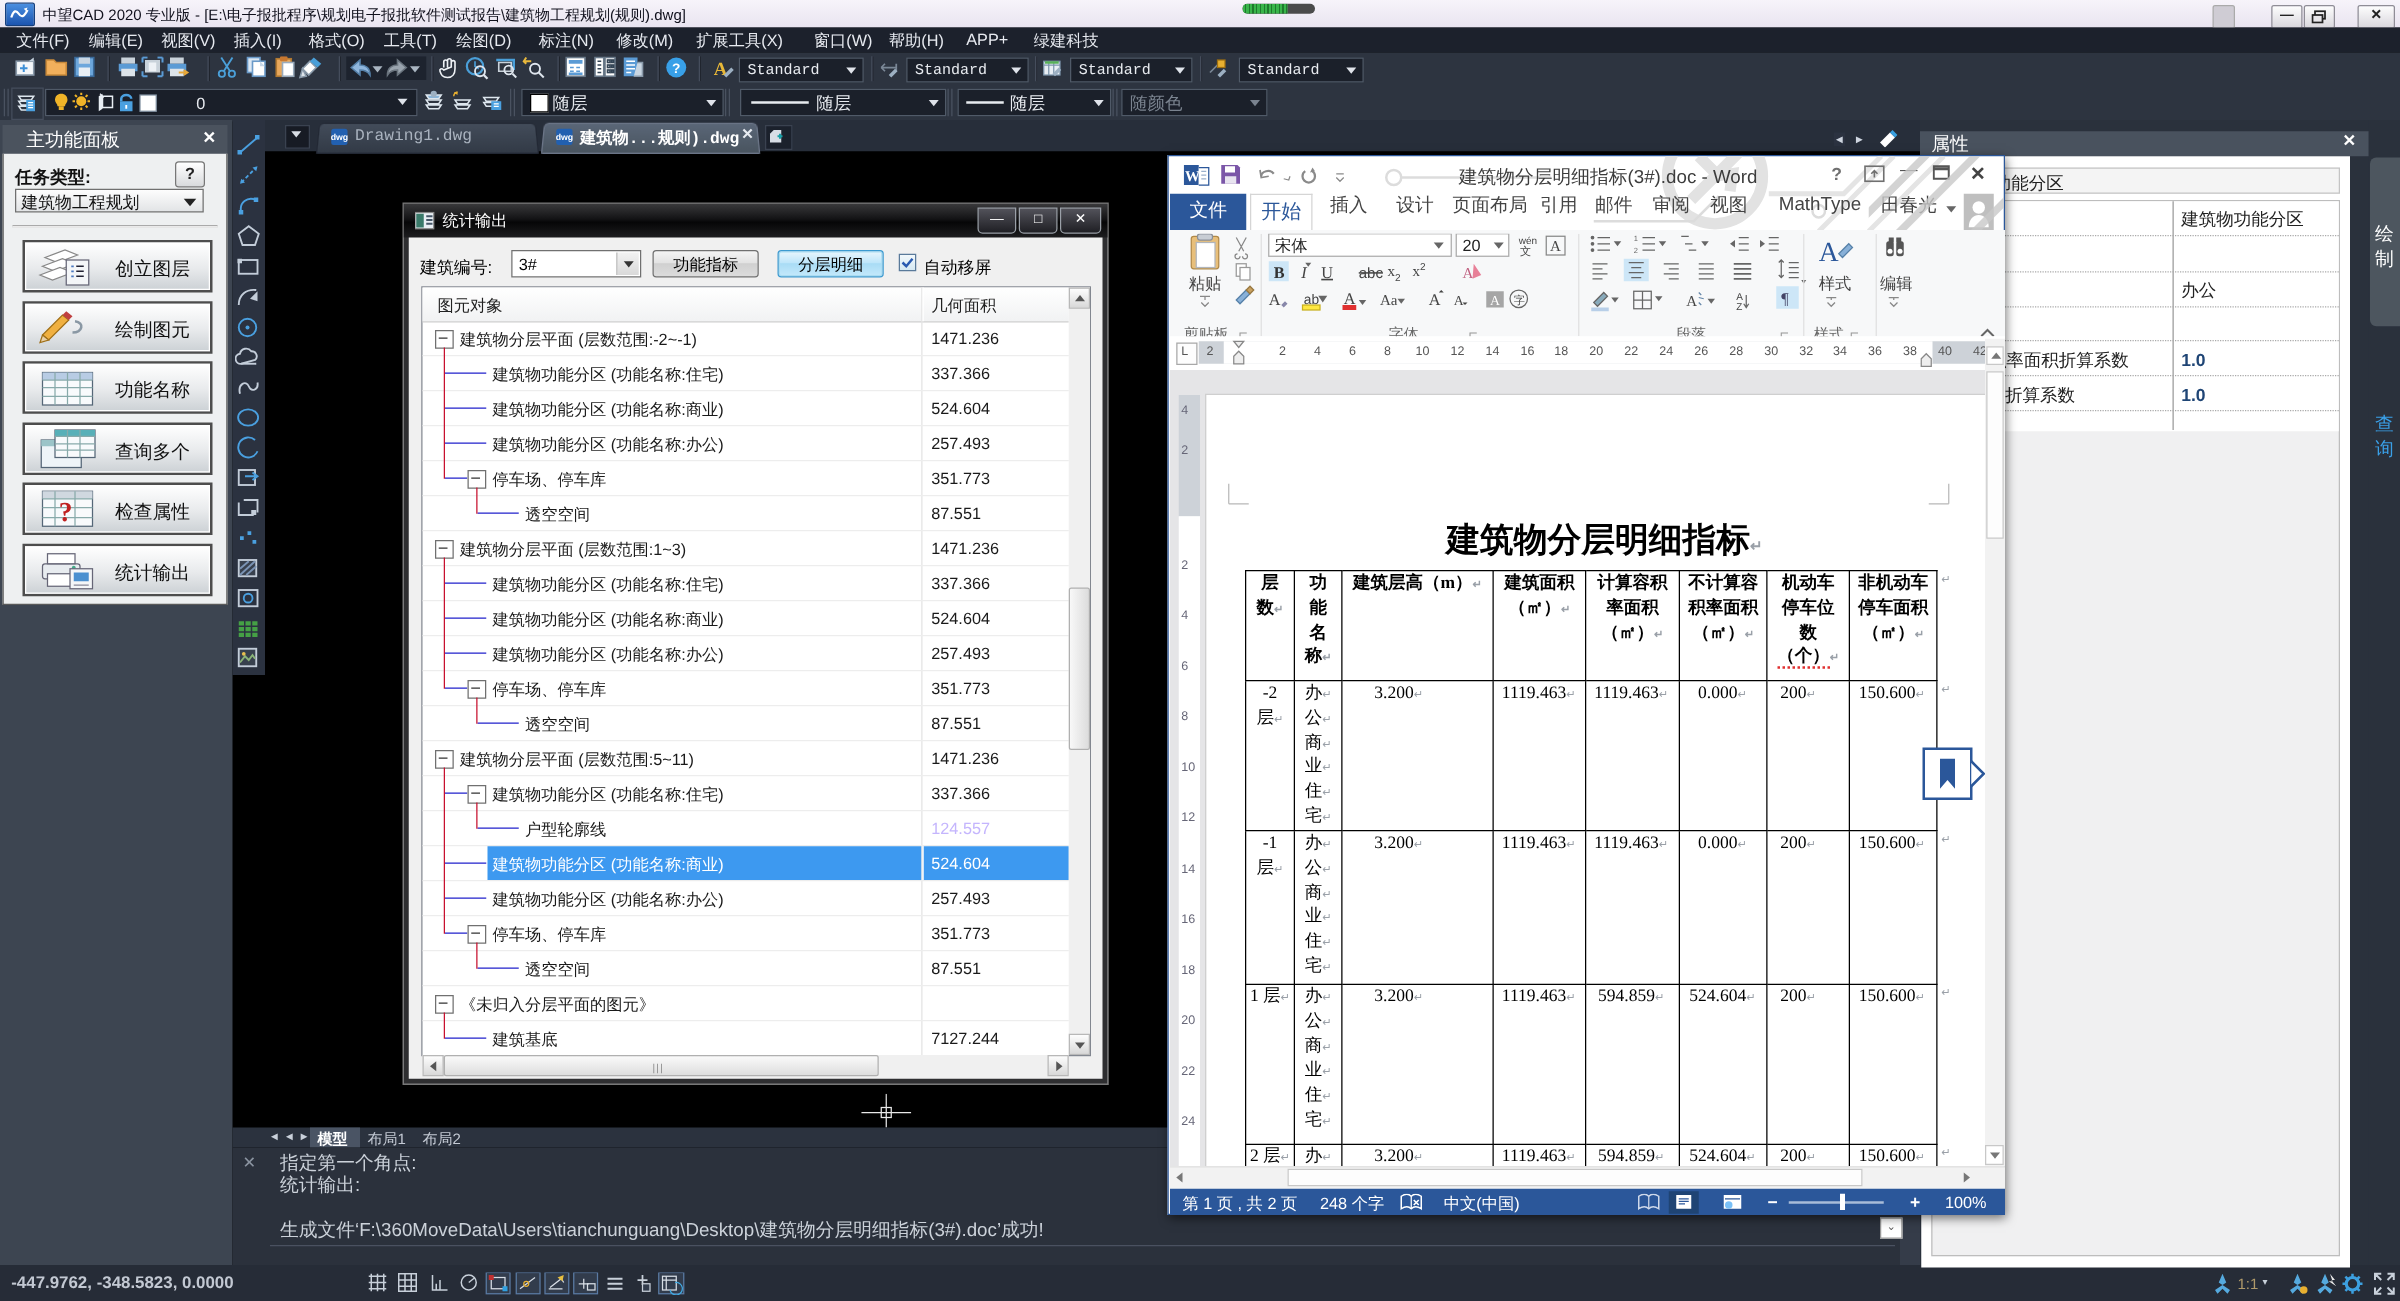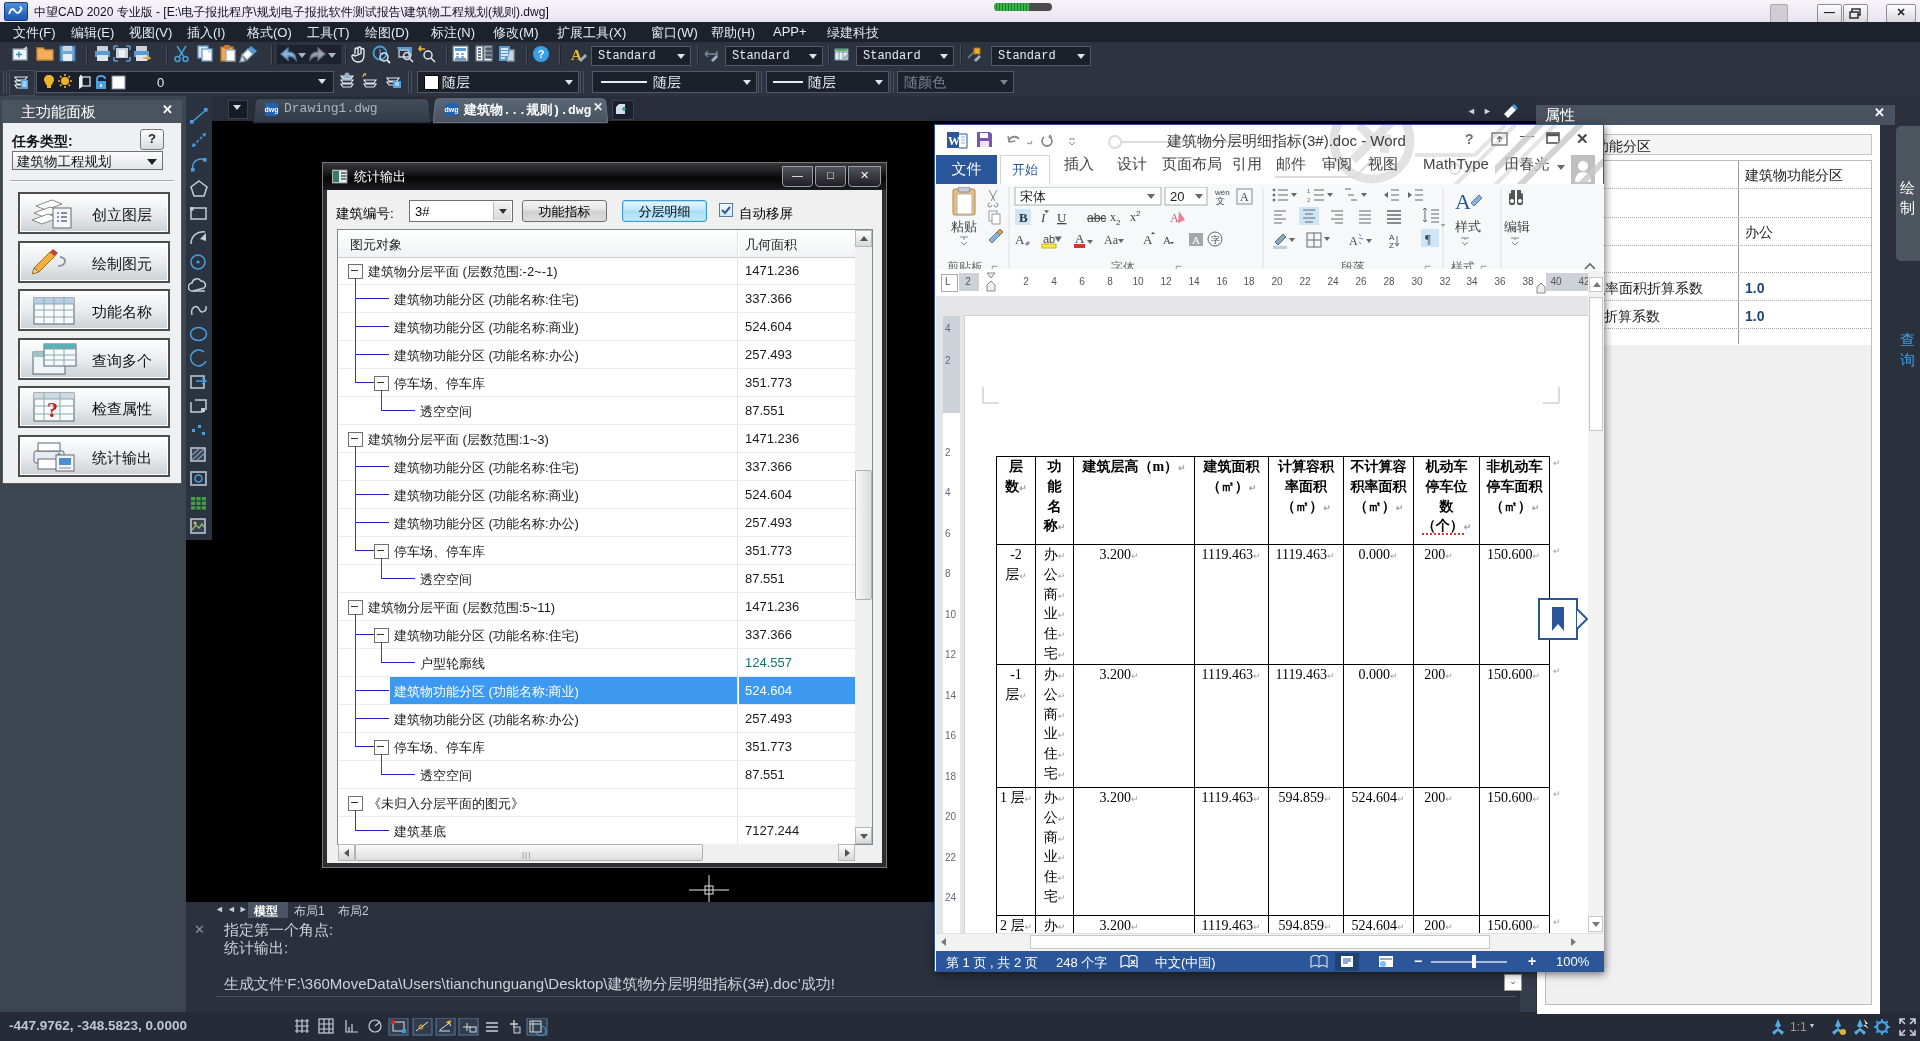--- a/index.html
+++ b/index.html
@@ -765,21 +765,21 @@
 <div class="abs txt" style="left:368px;top:599px;font-size:13px;color:#1a1a1a;">建筑物分层平面 (层数范围:5~11)</div>
 <div class="abs txt" style="left:745px;top:599px;font-size:13px;color:#1a1a1a;">1471.236</div>
 <div class="abs" style="left:338px;top:620px;width:517px;height:1px;background:#ededed;"></div>
 <div class="abs hline" style="left:356px;top:634px;width:18px;"></div>
 <div class="abs tbox" style="left:374px;top:628px;"></div>
 <div class="abs txt" style="left:394px;top:627px;font-size:13px;color:#1a1a1a;">建筑物功能分区 (功能名称:住宅)</div>
 <div class="abs txt" style="left:745px;top:627px;font-size:13px;color:#1a1a1a;">337.366</div>
 <div class="abs" style="left:338px;top:648px;width:517px;height:1px;background:#ededed;"></div>
 <div class="abs hline" style="left:382px;top:662px;width:33px;"></div>
 <div class="abs txt" style="left:420px;top:655px;font-size:13px;color:#1a1a1a;">户型轮廓线</div>
-<div class="abs txt" style="left:745px;top:655px;font-size:13px;color:#0f766e;">124.557</div>
+<div class="abs txt" style="left:745px;top:655px;font-size:13px;color:#c4b5fd;">124.557</div>
 <div class="abs" style="left:338px;top:676px;width:517px;height:1px;background:#ededed;"></div>
 <div class="abs" style="left:390px;top:677px;width:347px;height:27px;background:#3d99f0;"></div>
 <div class="abs" style="left:739px;top:677px;width:116px;height:27px;background:#3d99f0;"></div>
 <div class="abs hline" style="left:356px;top:690px;width:33px;"></div>
 <div class="abs txt" style="left:394px;top:683px;font-size:13px;color:#fff;">建筑物功能分区 (功能名称:商业)</div>
 <div class="abs txt" style="left:745px;top:683px;font-size:13px;color:#fff;">524.604</div>
 <div class="abs" style="left:338px;top:704px;width:517px;height:1px;background:#ededed;"></div>
 <div class="abs hline" style="left:356px;top:718px;width:33px;"></div>
 <div class="abs txt" style="left:394px;top:711px;font-size:13px;color:#1a1a1a;">建筑物功能分区 (功能名称:办公)</div>
 <div class="abs txt" style="left:745px;top:711px;font-size:13px;color:#1a1a1a;">257.493</div>
@@ -869,21 +869,21 @@
       <path d="M8.5 10V5M6 7l2.5-2.5L11 7" stroke="#707070" fill="none" stroke-width="1.3"></path>
     </svg>
  <span class="abs" style="left:585px;top:2px;font-size:14px;color:#555;">—</span>
  <svg class="abs" style="left:611px;top:7px;" width="15" height="13">
       <rect x="1" y="1" width="12" height="10" fill="none" stroke="#555" stroke-width="1.6"></rect>
       <path d="M1 3h12" stroke="#555" stroke-width="2.4"></path>
     </svg>
  <span class="abs" style="left:641px;top:5px;font-size:15px;color:#444;font-weight:bold;">✕</span>
 
  <div class="abs" style="left:1px;top:30px;width:61px;height:29px;background:#2b579a;color:#fff;font-size:15px;text-align:center;line-height:28px;">文件</div>
- <div class="abs" style="left:65px;top:30px;width:50px;height:29px;background:#fff;border:1px solid #d5d5d5;border-bottom:none;box-sizing:border-box;color:#2b579a;font-size:13px;text-align:center;line-height:27px;">开始</div>
+ <div class="abs" style="left:65px;top:30px;width:50px;height:29px;background:#fff;border:1px solid #d5d5d5;border-bottom:none;box-sizing:border-box;color:#2b579a;font-size:16px;text-align:center;line-height:27px;">开始</div>
  <div class="abs wtab" style="left:122px;width:44px;">插入</div>
  <div class="abs wtab" style="left:175px;width:44px;">设计</div>
  <div class="abs wtab" style="left:226px;width:62px;">页面布局</div>
  <div class="abs wtab" style="left:291px;width:42px;">引用</div>
  <div class="abs wtab" style="left:335px;width:42px;">邮件</div>
  <div class="abs wtab" style="left:381px;width:42px;">审阅</div>
  <div class="abs wtab" style="left:427px;width:42px;">视图</div>
  <div class="abs wtab" style="left:479px;width:84px;">MathType</div>
  <div class="abs wtab" style="left:565px;width:54px;">田春光</div>
  <span class="abs" style="left:622px;top:40px;width:0;height:0;border-left:4px solid transparent;border-right:4px solid transparent;border-top:5px solid #666;"></span>
@@ -1138,20 +1138,21 @@
     <span class="abs" style="left:10px;top:686px;font-size:10px;color:#667;">20</span>
     <span class="abs" style="left:10px;top:727px;font-size:10px;color:#667;">22</span>
     <span class="abs" style="left:10px;top:767px;font-size:10px;color:#667;">24</span>
  <div class="abs" id="wpage"></div>
  <svg class="abs" style="left:47px;top:258px;" width="600" height="28">
       <g stroke="#b8b8b8" fill="none">
         <path d="M1 20V4M1 20h16"></path>
         <path d="M599 20V4M599 20h-16" transform="translate(-22,0)"></path>
       </g>
     </svg>
+ <div class="abs txt" style="left:222px;top:289px;font-size:27px;font-weight:bold;color:#000;font-family:'Liberation Serif',serif;">建筑物分层明细指标<span class="pmark" style="font-size:12px;">↵</span></div>
  <div class="abs" id="wtblwrap" style="left:0px;top:331px;width:660px;height:477px;overflow:hidden;">
  <table class="wtbl" style="left:61px;top:0px;width:553px;">
   <colgroup>
           <col style="width:39px">
           <col style="width:38px">
           <col style="width:121px">
           <col style="width:74px">
           <col style="width:75px">
           <col style="width:70px">
           <col style="width:66px">

